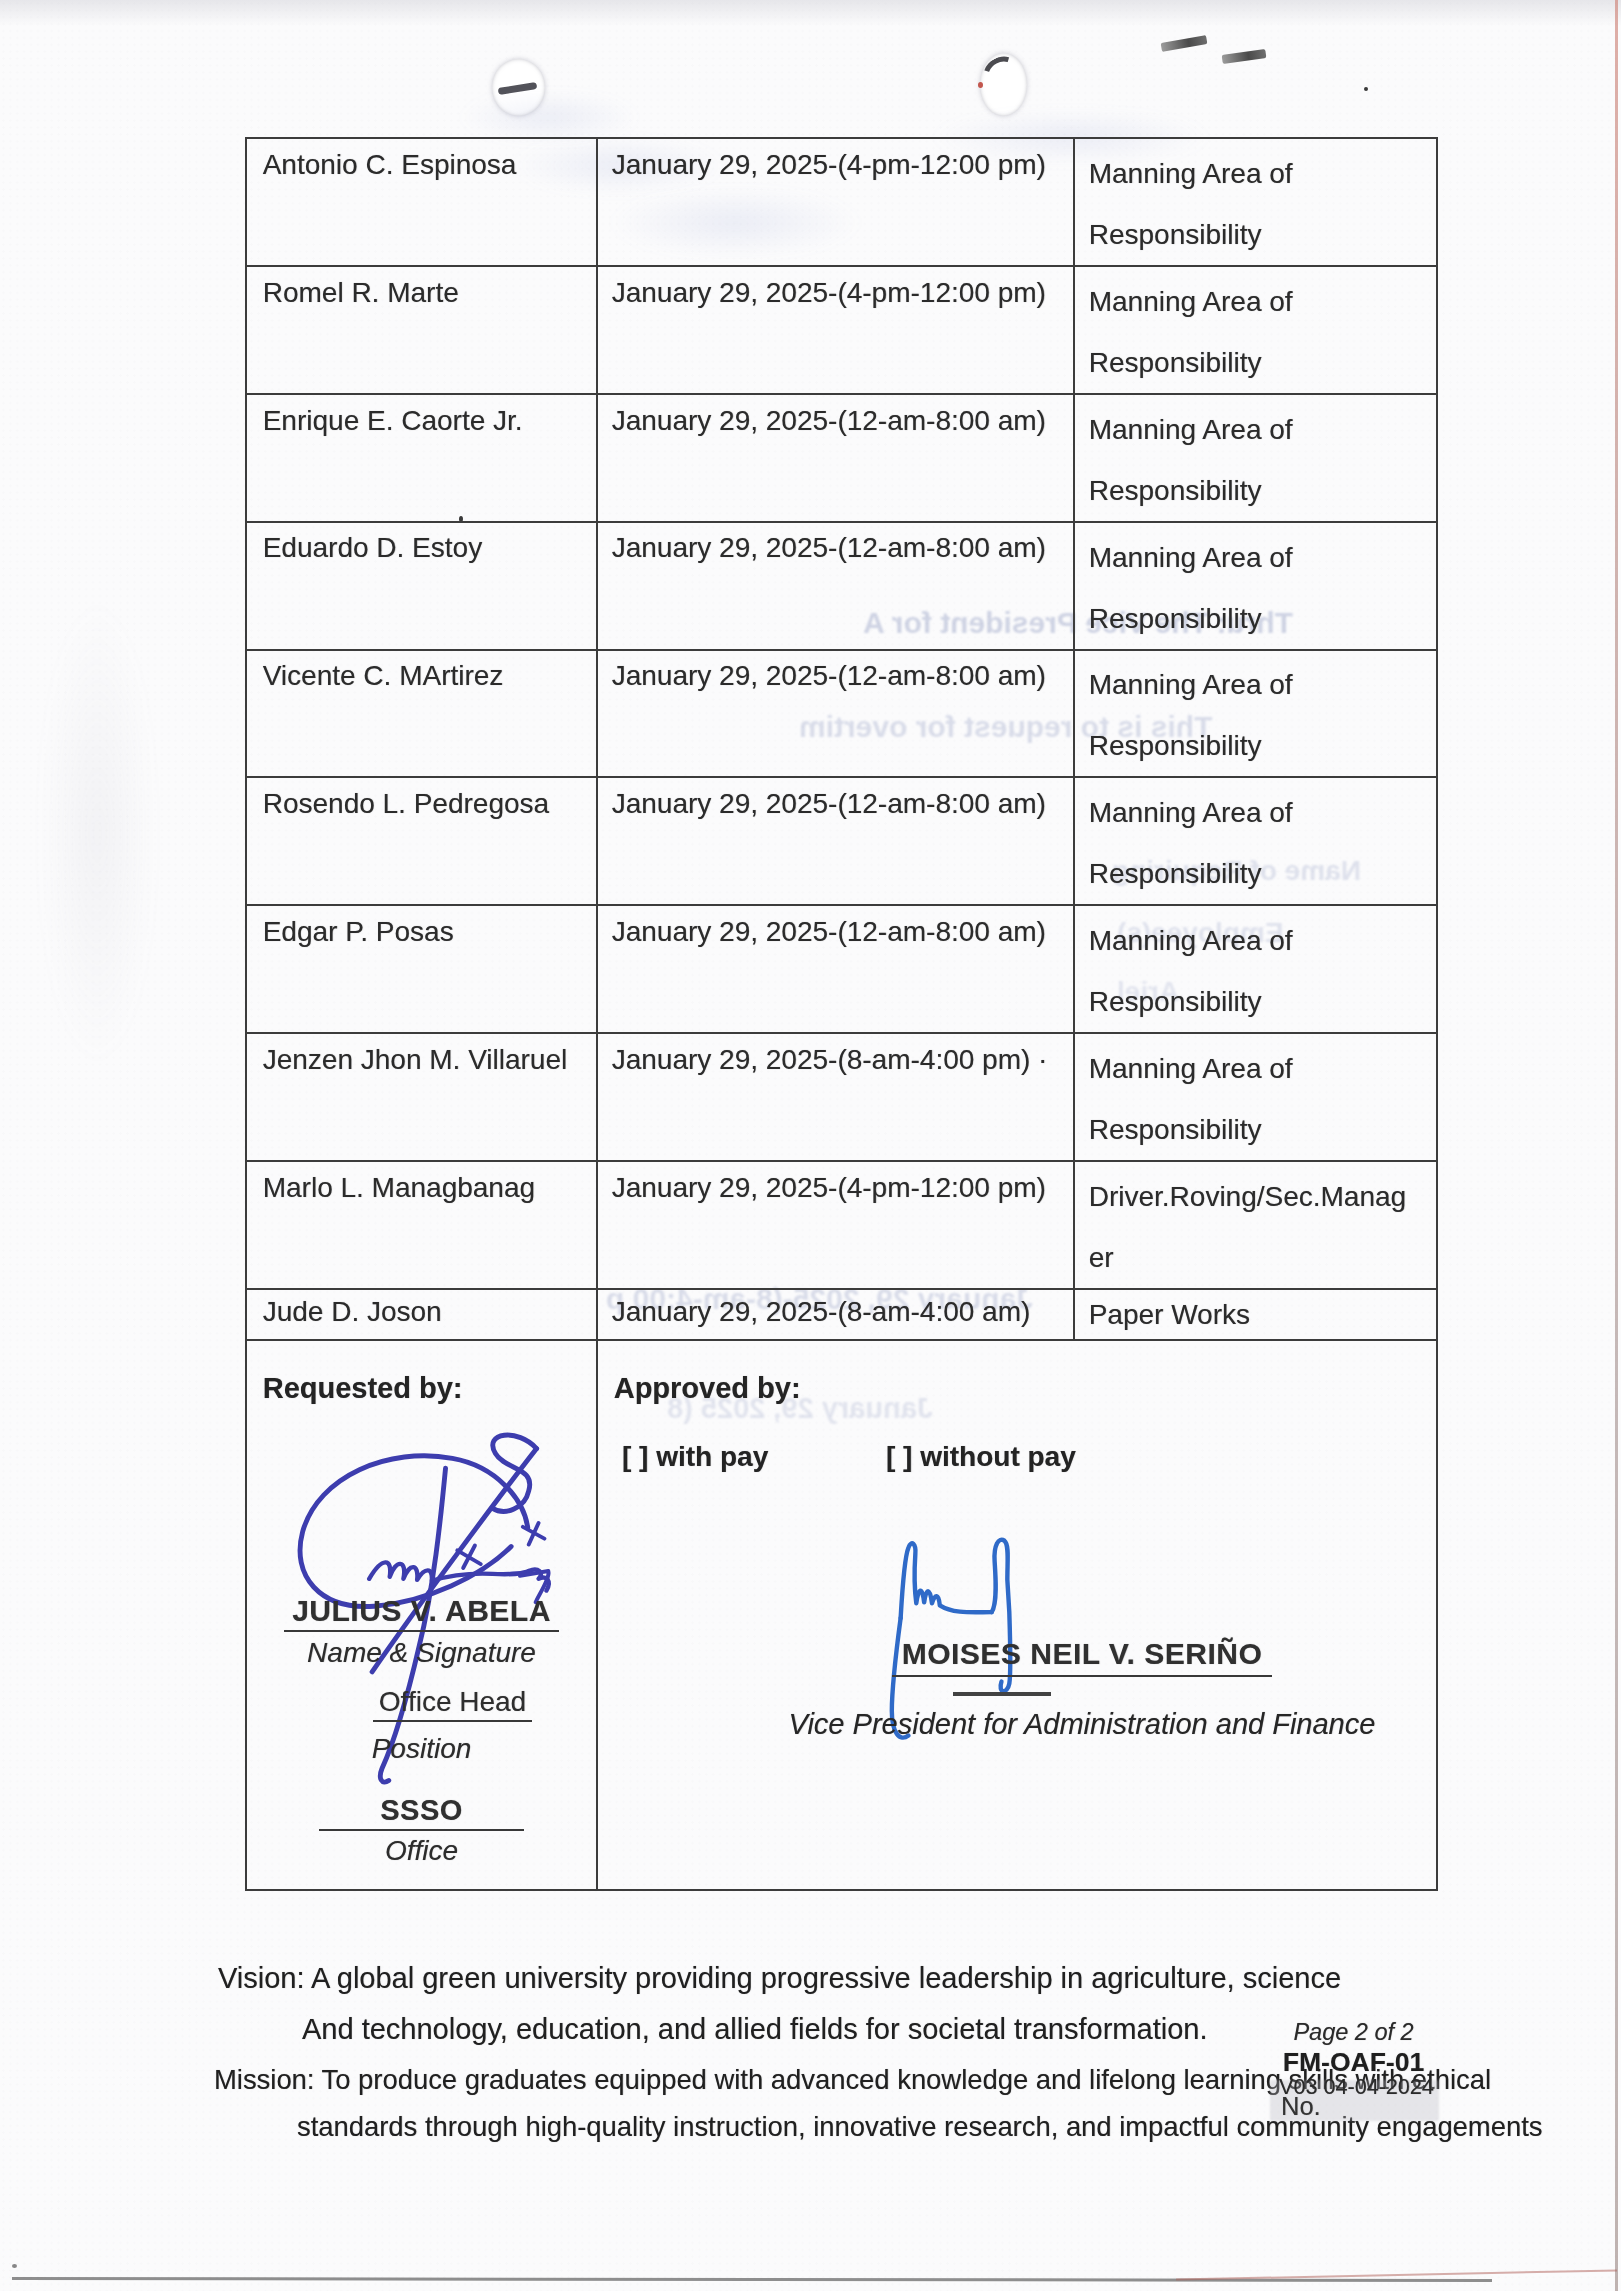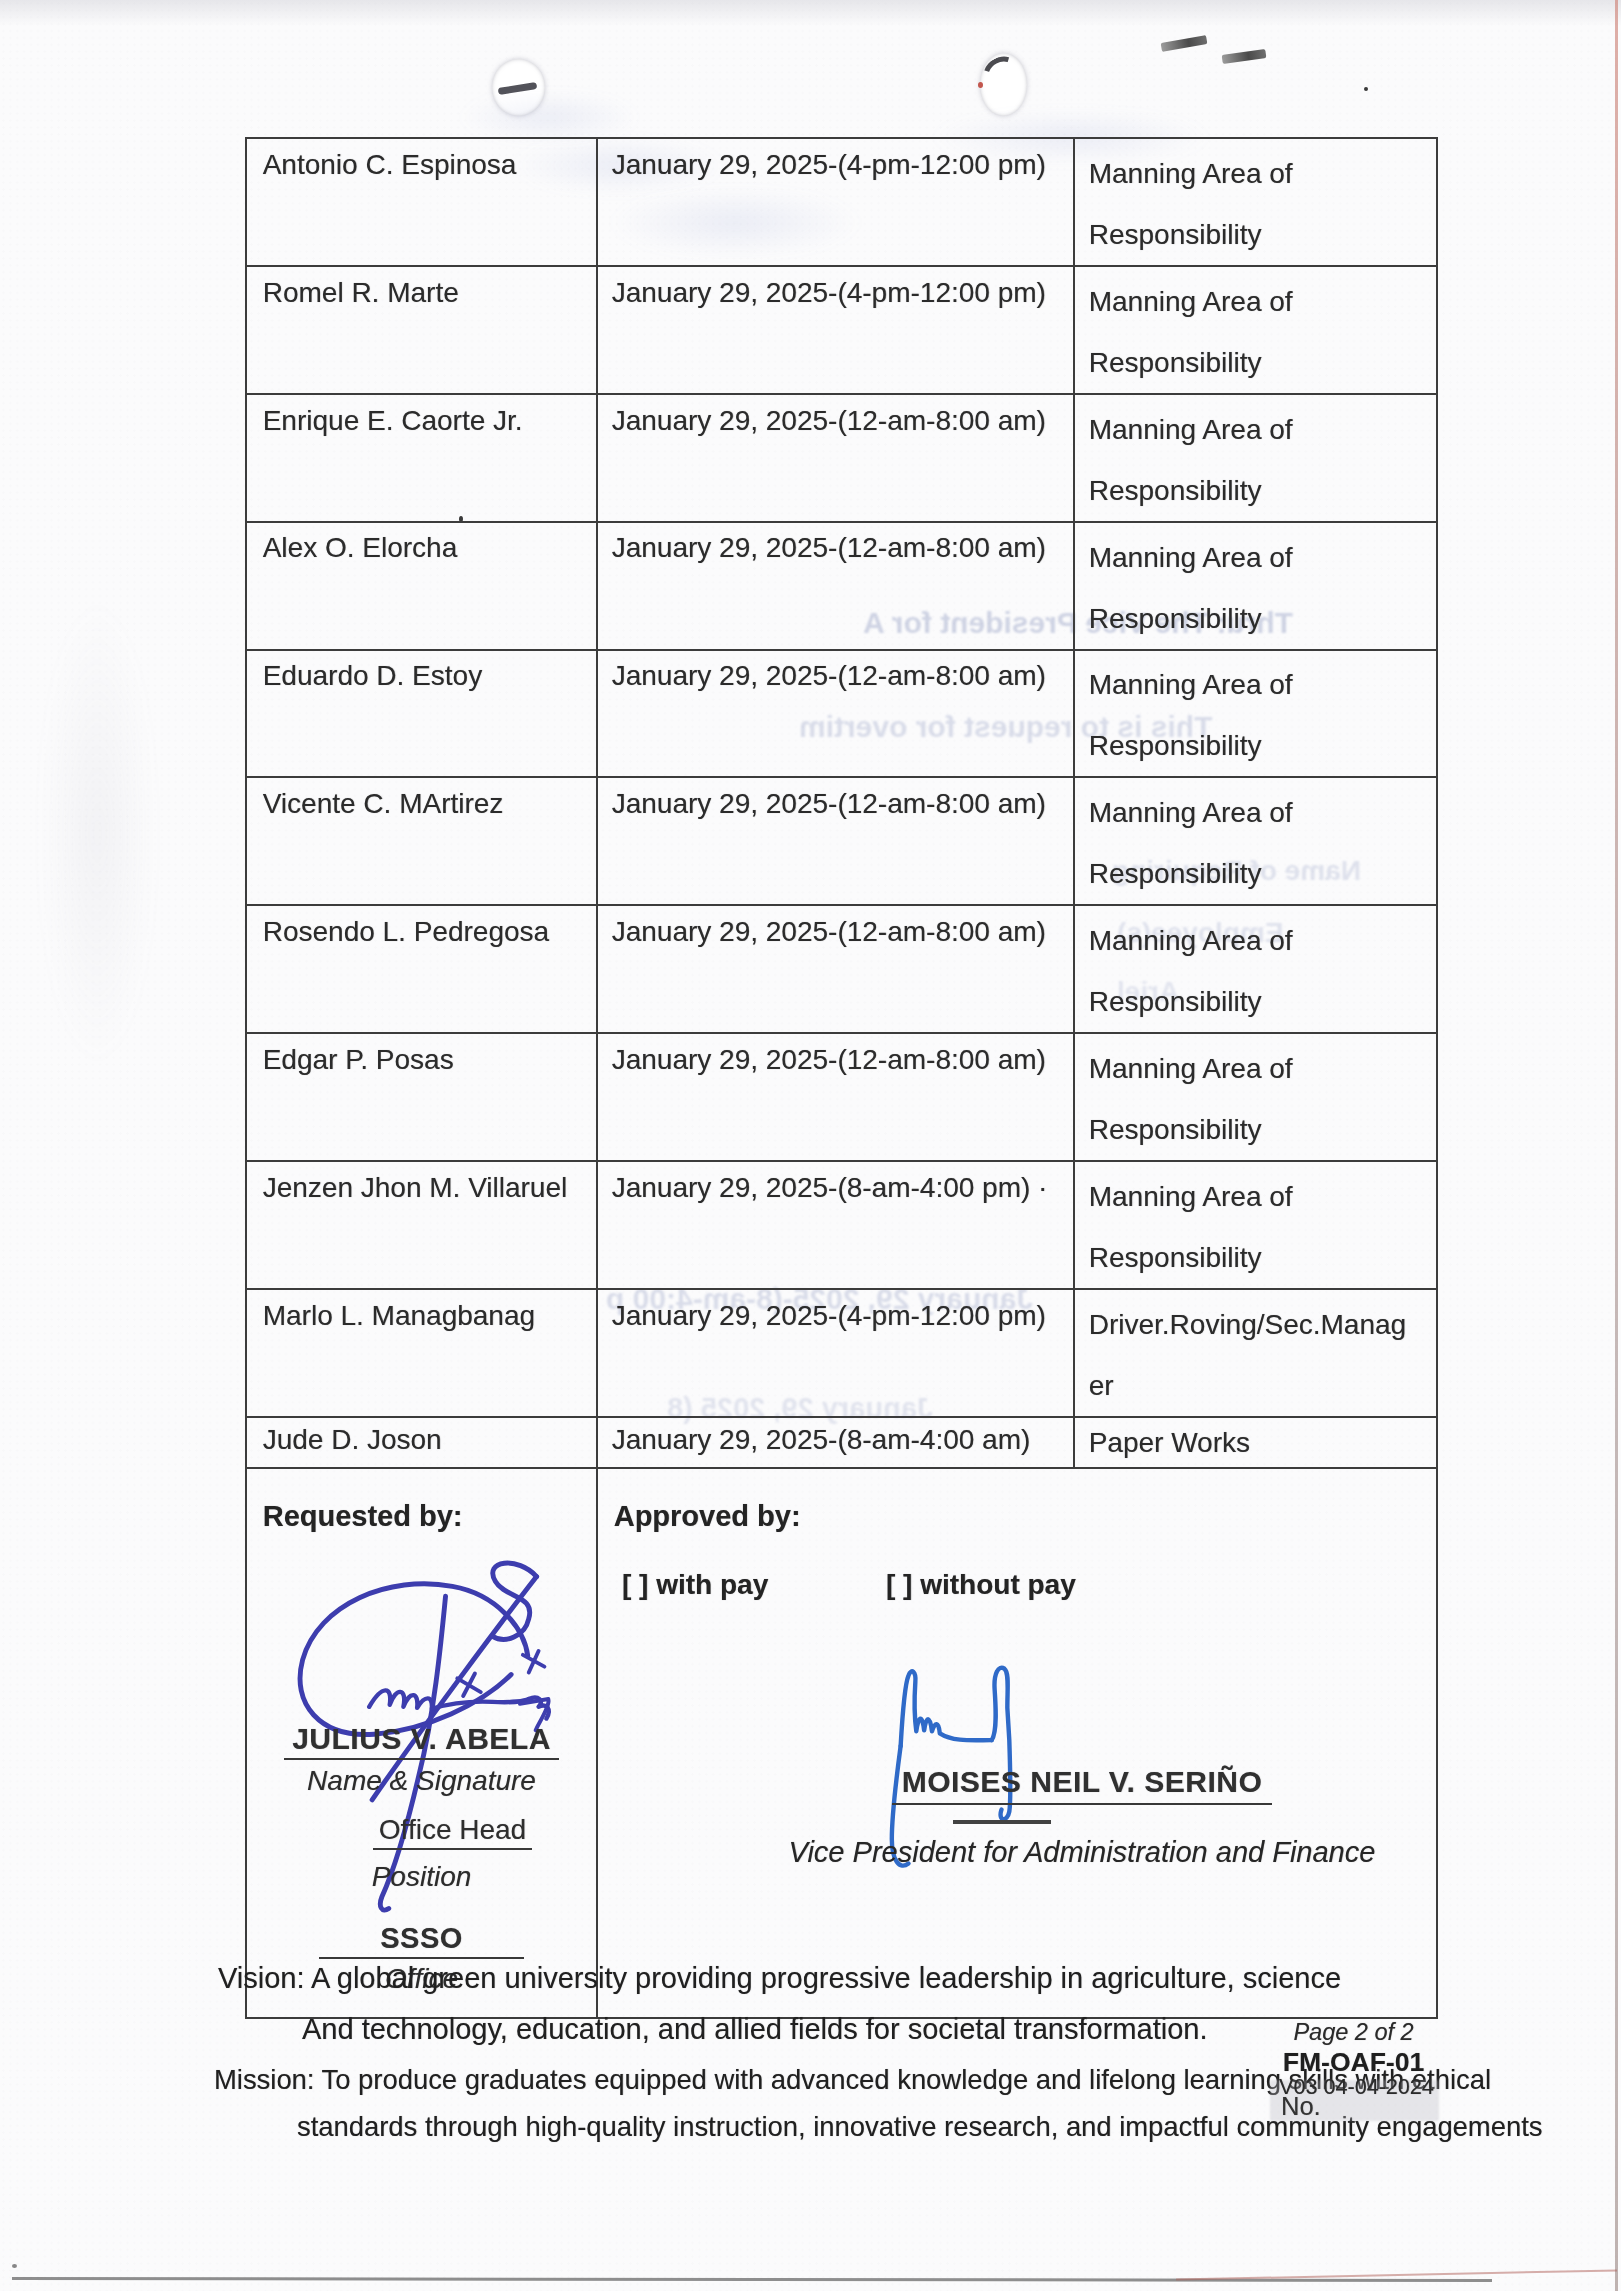--- a/index.html
+++ b/index.html
@@ -155,28 +155,20 @@
       </tr>
       <tr class="r-tall">
         <td class="c-name">Enrique E. Caorte Jr.</td>
         <td class="c-date">January 29, 2025-(12-am-8:00 am)</td>
         <td class="c-task">
           <div>Manning Area of</div>
           <div>Responsibility</div>
         </td>
       </tr>
       <tr class="r-tall">
-        <td class="c-name">Alex O. Elorcha</td>
-        <td class="c-date">January 29, 2025-(12-am-8:00 am)</td>
-        <td class="c-task">
-          <div>Manning Area of</div>
-          <div>Responsibility</div>
-        </td>
-      </tr>
-      <tr class="r-tall">
         <td class="c-name">Eduardo D. Estoy</td>
         <td class="c-date">January 29, 2025-(12-am-8:00 am)</td>
         <td class="c-task">
           <div>Manning Area of</div>
           <div>Responsibility</div>
         </td>
       </tr>
       <tr class="r-tall">
         <td class="c-name">Vicente C. MArtirez</td>
         <td class="c-date">January 29, 2025-(12-am-8:00 am)</td>

